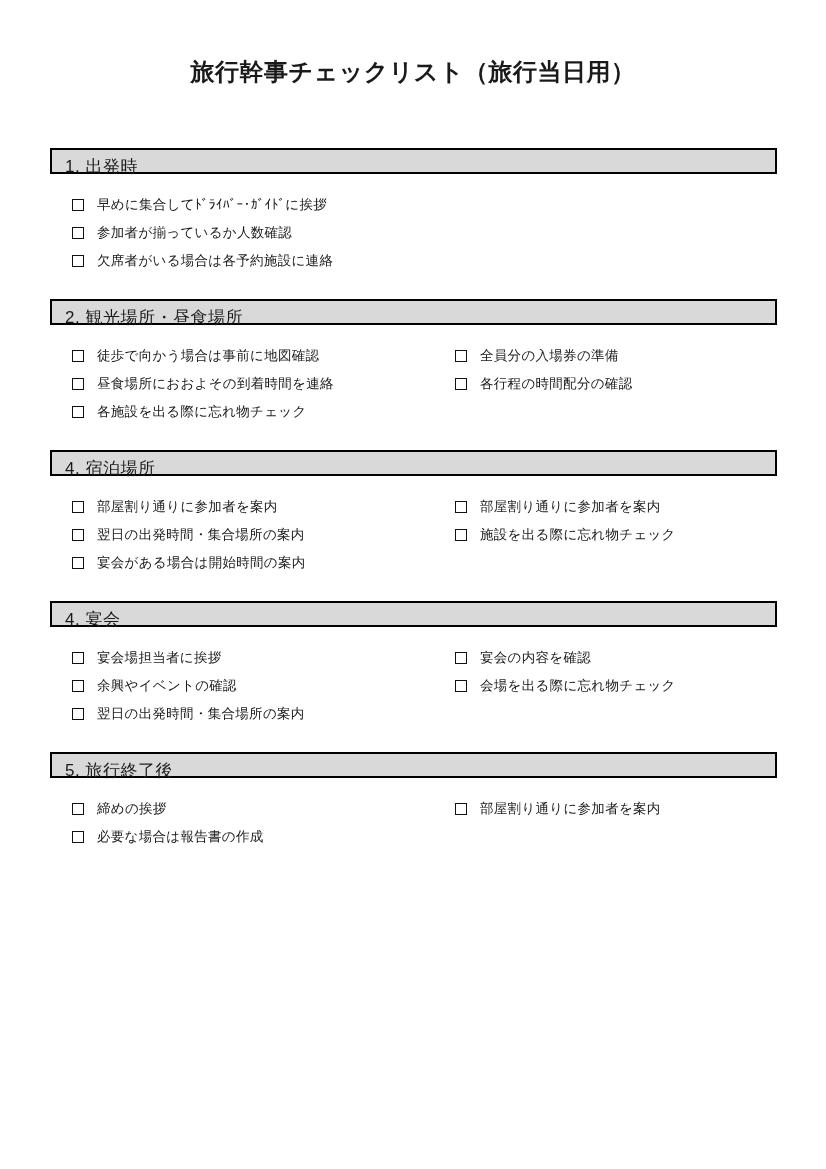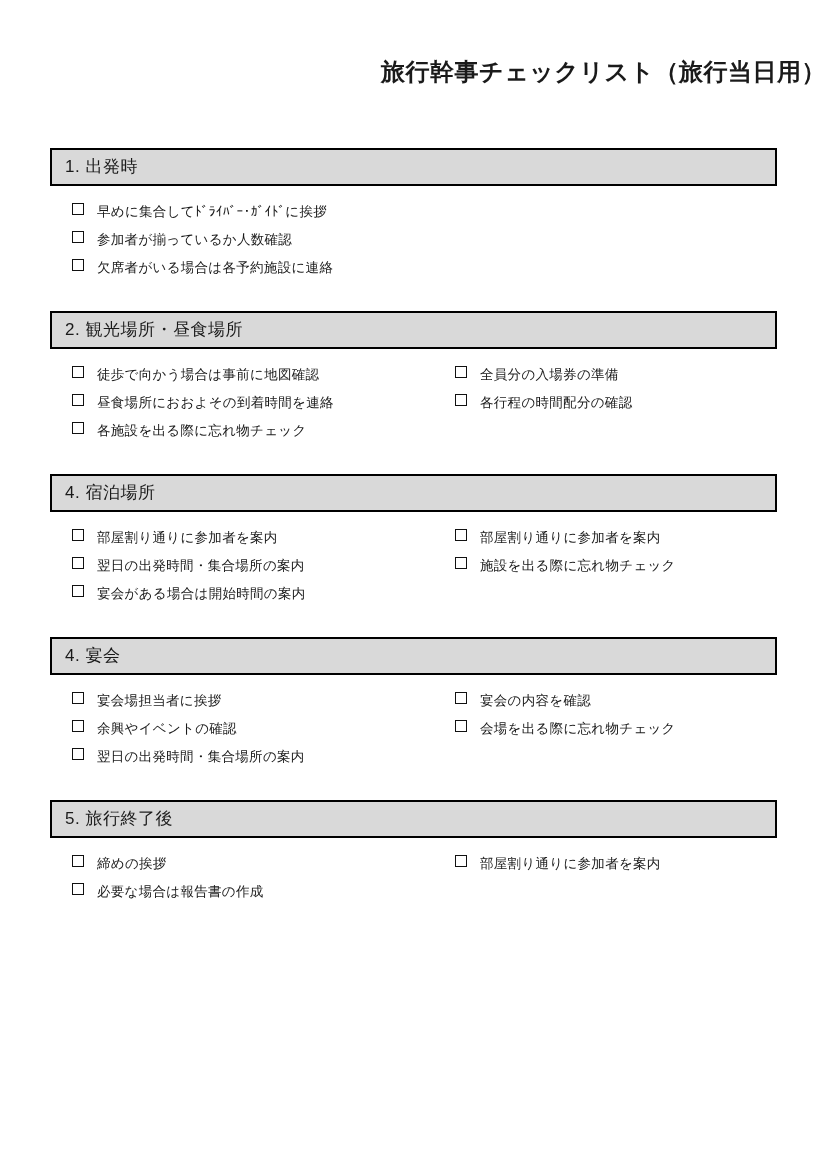--- a/index.html
+++ b/index.html
@@ -7,48 +7,48 @@
     position: relative;
     width: 826px;
     height: 1169px;
     background: #ffffff;
     color: #1a1a1a;
     font-family: "Liberation Sans", "DejaVu Sans", sans-serif;
     overflow: hidden;
   }
   .doc-title {
     padding-top: 57px;
-    text-align: right;
+    text-align: center;
     font-size: 24px;
     font-weight: bold;
     letter-spacing: 0.5px;
     line-height: 30px;
   }
   .sections {
     margin: 61px 49px 0 50px;
   }
   .section-header {
     box-sizing: border-box;
-    height: 38px;
+    height: 26px;
     border: 2px solid #000000;
     background: #d9d9d9;
     font-size: 17px;
     line-height: 34px;
     padding-left: 13px;
     letter-spacing: 0.5px;
   }
   .section-items {
     display: grid;
     grid-template-columns: 383px 1fr;
     padding: 17px 0 24px 22px;
     align-items: start;
   }
   .item {
     display: flex;
-    align-items: flex-start;
+    align-items: center;
     height: 28px;
     font-size: 13.5px;
     letter-spacing: 0.3px;
   }
   .checkbox {
     box-sizing: border-box;
     width: 12px;
     height: 12px;
     border: 1.6px solid #111111;
     background: #ffffff;

